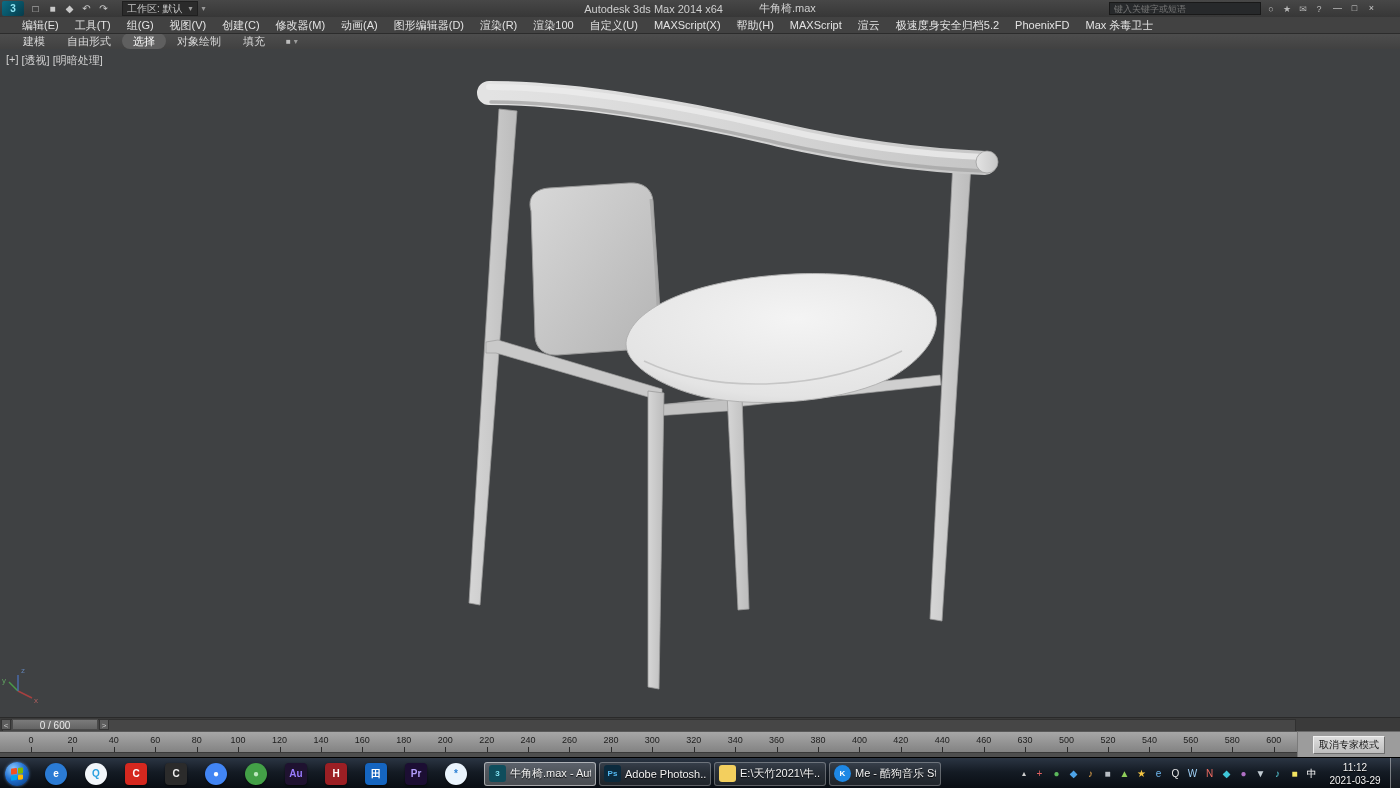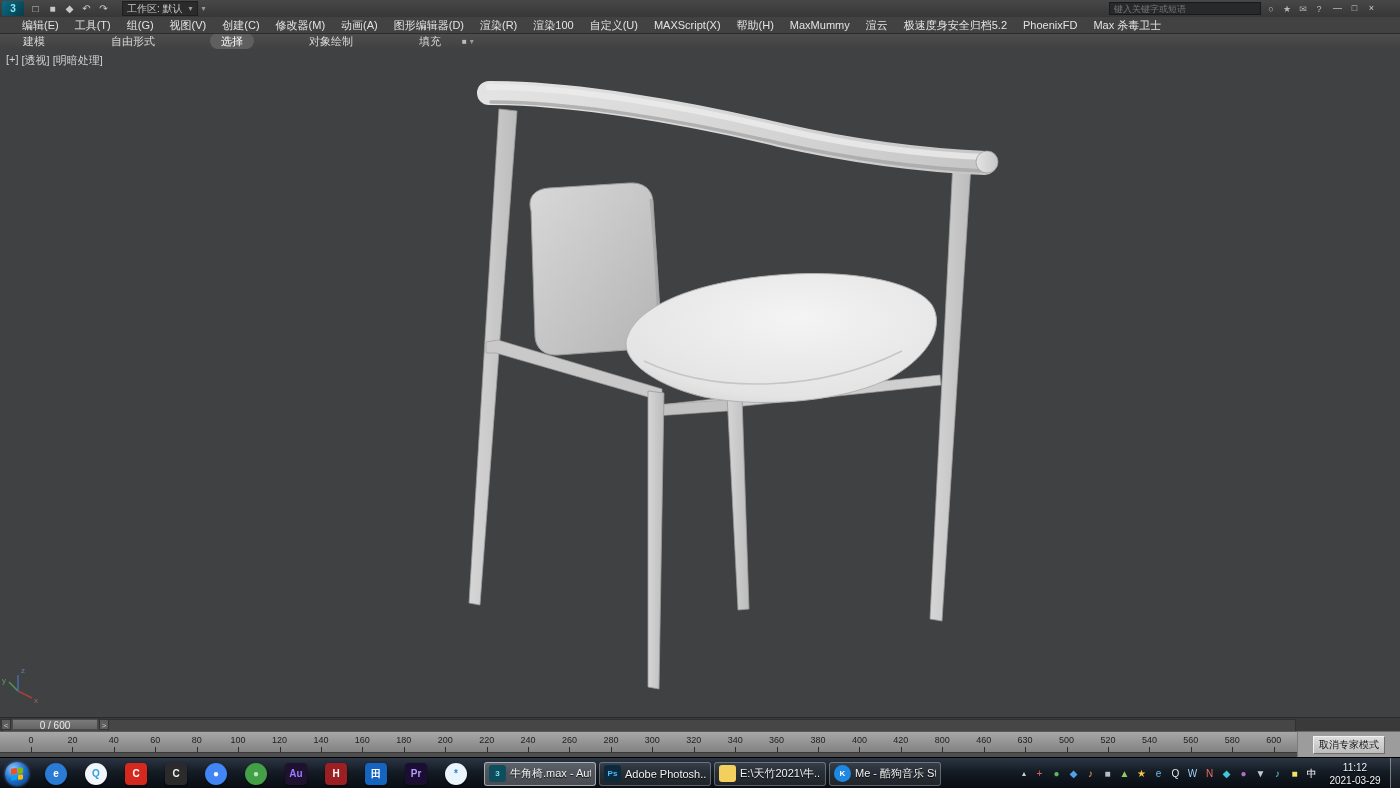--- a/index.html
+++ b/index.html
@@ -29,21 +29,21 @@
   .winbtn{width:17px;height:13px;text-align:center;font-size:9px;line-height:13px;color:#cfcfcf;}
 
   
   .menubar{position:absolute;top:17px;left:0;right:0;height:16px;background:#424242;
     border-bottom:1px solid #2c2c2c;display:flex;align-items:center;padding-left:14px;z-index:29;}
   .menu-item{font-size:11px;color:#e3e3e3;padding:0 8px;white-space:nowrap;cursor:default;}
 
   
   .ribbonbar{position:absolute;top:33px;left:0;right:0;height:16px;
     background:linear-gradient(#4e4e4e,#414141);display:flex;align-items:center;padding-left:12px;z-index:28;}
-  .rtabs{display:flex;align-items:flex-end;height:16px;gap:44px;}
+  .rtabs{display:flex;align-items:flex-end;height:16px;}
   .rtab{font-size:11px;color:#d8d8d8;padding:1px 11px 0;white-space:nowrap;}
   .rtab.active{background:#5f5f5f;color:#ffffff;border-radius:8px;}
   .ribbon-extra{display:flex;align-items:center;margin-left:10px;gap:3px;}
   .rx-box{font-size:8px;color:#bdbdbd;}
   .rx-caret{font-size:8px;color:#9c9c9c;}
 
   
   .viewport{position:absolute;top:49px;left:0;width:1400px;height:668px;
     background:#3f4143;overflow:hidden;}
   .vp-label{position:absolute;top:4px;left:6px;display:flex;gap:3px;z-index:5;}
@@ -118,20 +118,24 @@
         <span class="qat-ic">■</span>
         <span class="qat-ic">◆</span>
         <span class="qat-ic">↶</span>
         <span class="qat-ic">↷</span>
       </div>
     <div class="workspace">
       <span>工作区: 默认</span>
       <span class="ws-caret">▾</span>
     </div>
     <span class="extra-caret">▾</span>
+    <div class="tb-center">
+      <span>Autodesk 3ds Max  2014 x64</span>
+      <span>牛角椅.max</span>
+    </div>
     <div class="tb-right">
       <input class="search" placeholder="键入关键字或短语" style="">
       <div style="display:flex">
 
       <span class="r-ic">○</span>
           <span class="r-ic">★</span>
           <span class="r-ic">✉</span>
           <span class="r-ic">?</span>
         </div>
       <div style="display:flex">
@@ -151,21 +155,21 @@
       <span class="menu-item">视图(V)</span>
       <span class="menu-item">创建(C)</span>
       <span class="menu-item">修改器(M)</span>
       <span class="menu-item">动画(A)</span>
       <span class="menu-item">图形编辑器(D)</span>
       <span class="menu-item">渲染(R)</span>
       <span class="menu-item">渲染100</span>
       <span class="menu-item">自定义(U)</span>
       <span class="menu-item">MAXScript(X)</span>
       <span class="menu-item">帮助(H)</span>
-      <span class="menu-item">MaxMummy</span>
+      <span class="menu-item">MAXScript</span>
       <span class="menu-item">渲云</span>
       <span class="menu-item">极速度身安全归档5.2</span>
       <span class="menu-item">PhoenixFD</span>
       <span class="menu-item">Max 杀毒卫士</span>
     </div>
 
   <div class="ribbonbar">
     <div class="rtabs">
 
     <span class="rtab">建模</span>
@@ -269,21 +273,21 @@
         <span class="tick">240</span>
         <span class="tick">260</span>
         <span class="tick">280</span>
         <span class="tick">300</span>
         <span class="tick">320</span>
         <span class="tick">340</span>
         <span class="tick">360</span>
         <span class="tick">380</span>
         <span class="tick">400</span>
         <span class="tick">420</span>
-        <span class="tick">800</span>
+        <span class="tick">440</span>
         <span class="tick">460</span>
         <span class="tick">630</span>
         <span class="tick">500</span>
         <span class="tick">520</span>
         <span class="tick">540</span>
         <span class="tick">560</span>
         <span class="tick">580</span>
         <span class="tick">600</span>
       </div>
   </div>

